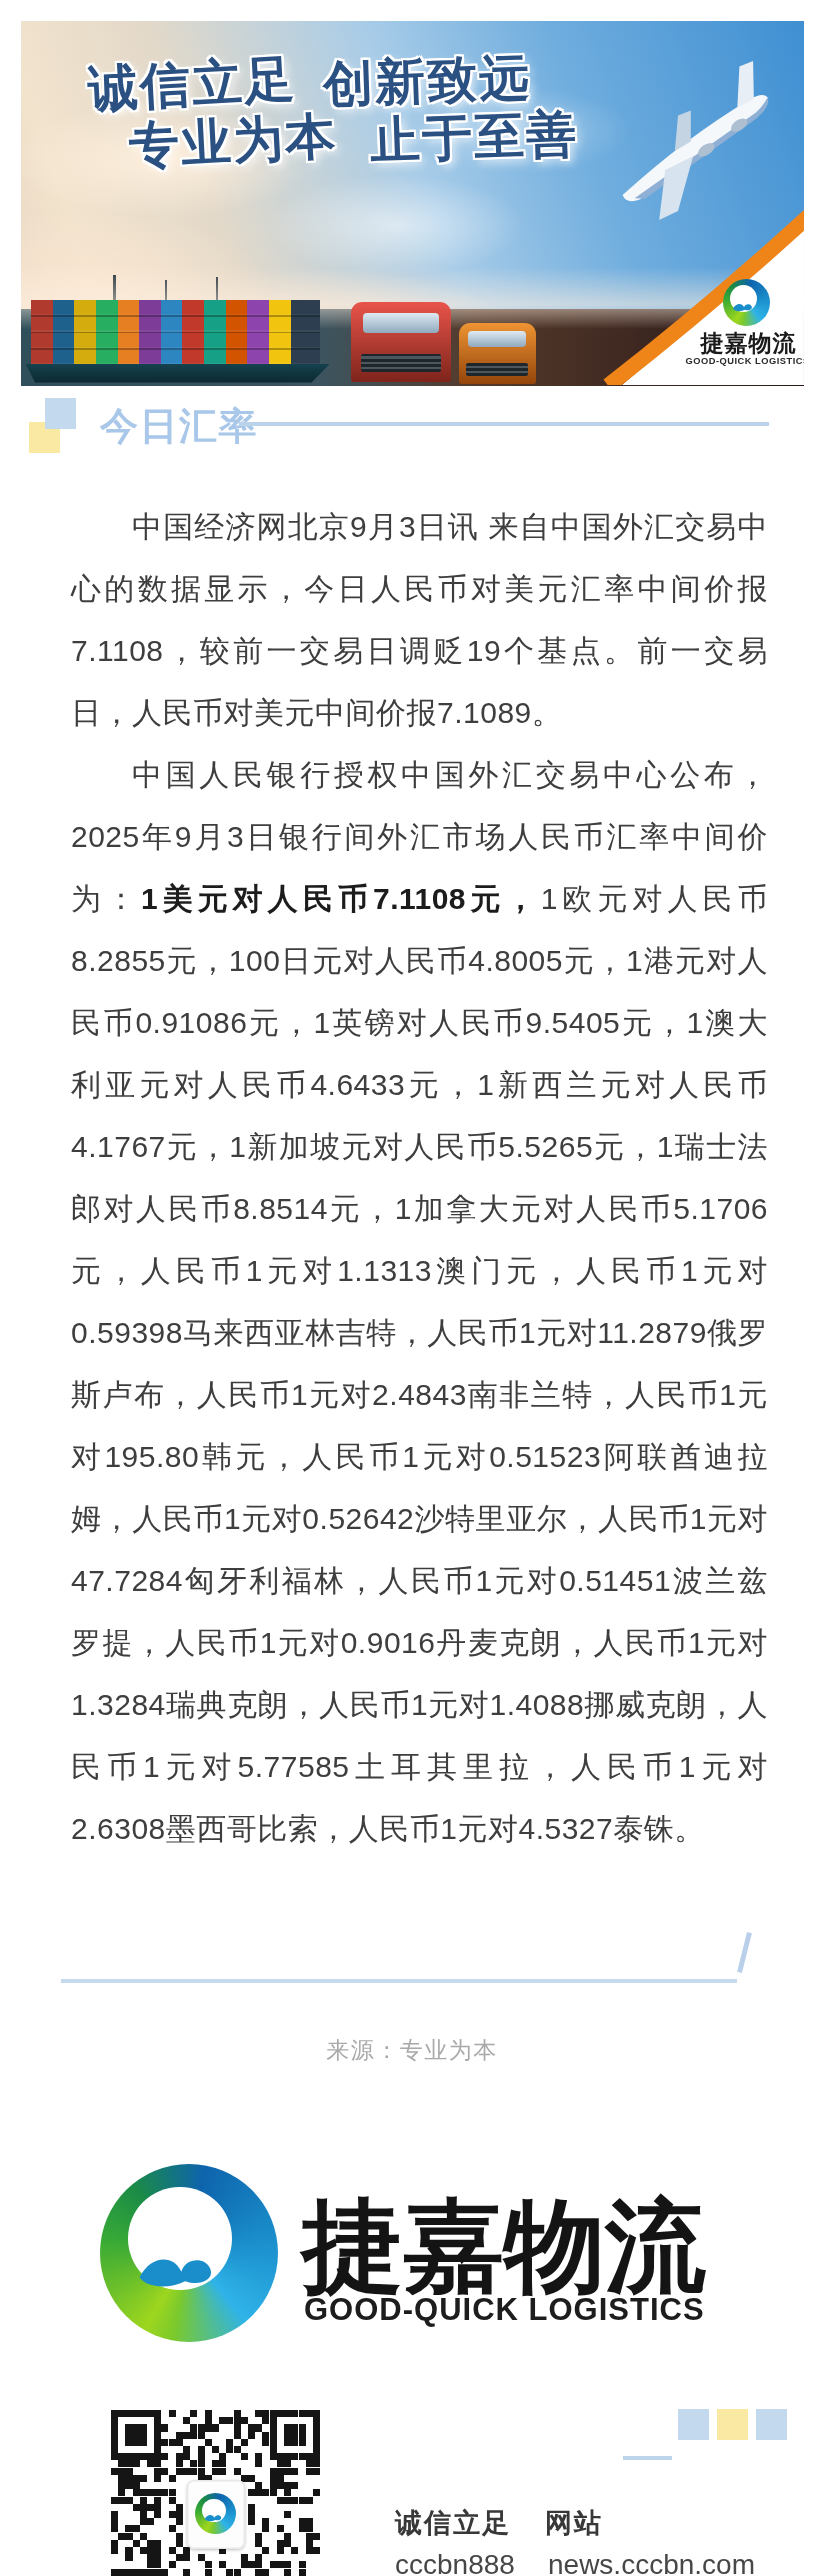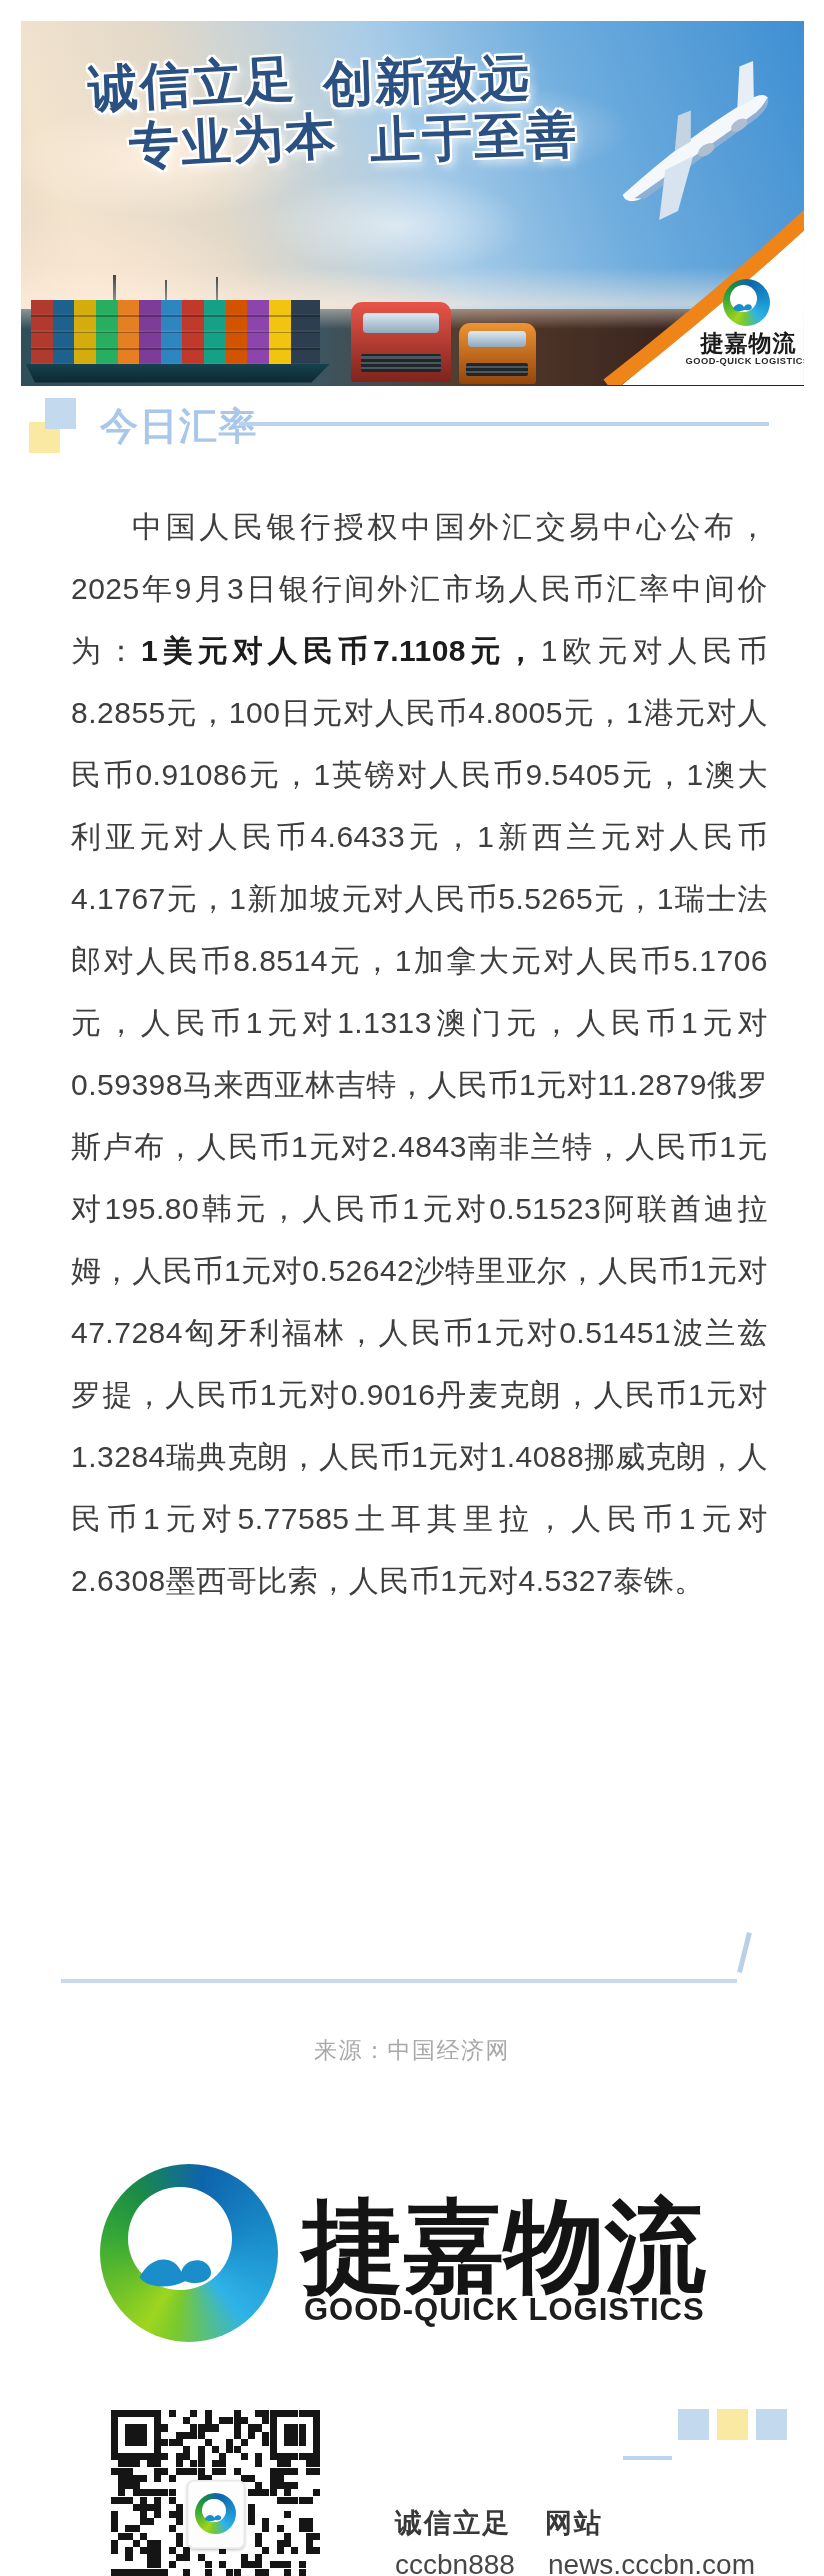--- a/index.html
+++ b/index.html
@@ -143,27 +143,28 @@
       <span style="left:349px;top:83px;transform:rotate(-2deg);">止于至善</span>
     </div>
   </div>
 
   <div class="sq sq-yellow" style="left:29px;top:422px;width:31px;height:31px;z-index:1;"></div>
   <div class="sq sq-blue" style="left:45px;top:398px;width:31px;height:31px;z-index:2;"></div>
   <div class="section-title">今日汇率</div>
   <div class="section-line"></div>
 
   <div class="article">
+    <p>中国经济网北京9月3日讯 来自中国外汇交易中心的数据显示，今日人民币对美元汇率中间价报7.1108，较前一交易日调贬19个基点。前一交易日，人民币对美元中间价报7.1089。</p>
     <p><span>中国人民银行授权中国外汇交易中心公布，2025年9月3日银行间外汇市场人民币汇率中间价为：</span><span class="bold">1美元对人民币7.1108元，</span><span>1欧元对人民币8.2855元，100日元对人民币4.8005元，1港元对人民币0.91086元，1英镑对人民币9.5405元，1澳大利亚元对人民币4.6433元，1新西兰元对人民币4.1767元，1新加坡元对人民币5.5265元，1瑞士法郎对人民币8.8514元，1加拿大元对人民币5.1706元，人民币1元对1.1313澳门元，人民币1元对0.59398马来西亚林吉特，人民币1元对11.2879俄罗斯卢布，人民币1元对2.4843南非兰特，人民币1元对195.80韩元，人民币1元对0.51523阿联酋迪拉姆，人民币1元对0.52642沙特里亚尔，人民币1元对47.7284匈牙利福林，人民币1元对0.51451波兰兹罗提，人民币1元对0.9016丹麦克朗，人民币1元对1.3284瑞典克朗，人民币1元对1.4088挪威克朗，人民币1元对5.77585土耳其里拉，人民币1元对2.6308墨西哥比索，人民币1元对4.5327泰铢。</span></p>
   </div>
 
   <div class="article-rule"></div>
   <div class="article-slash"></div>
 
-  <div class="source-line">来源：中国经济网</div>
+  <div class="source-line">来源：专业为本</div>
 
   <div class="swirl" style="left:100px;top:2164px;width:178px;height:178px;">
     <svg class="wave" viewBox="0 0 60 24">
         <path d="M4,18 C10,6 22,6 26,15 C28,8 38,7 41,13 C44,19 36,23 28,20 C20,24 8,24 4,18 Z" fill="#1a8ecb"></path>
       </svg>
   </div>
   <div class="brand-name">捷嘉物流</div>
   <div class="brand-sub">GOOD-QUICK LOGISTICS</div>
 
   <div class="sq sq-blue" style="left:678px;top:2409px;width:31px;height:31px;"></div>

